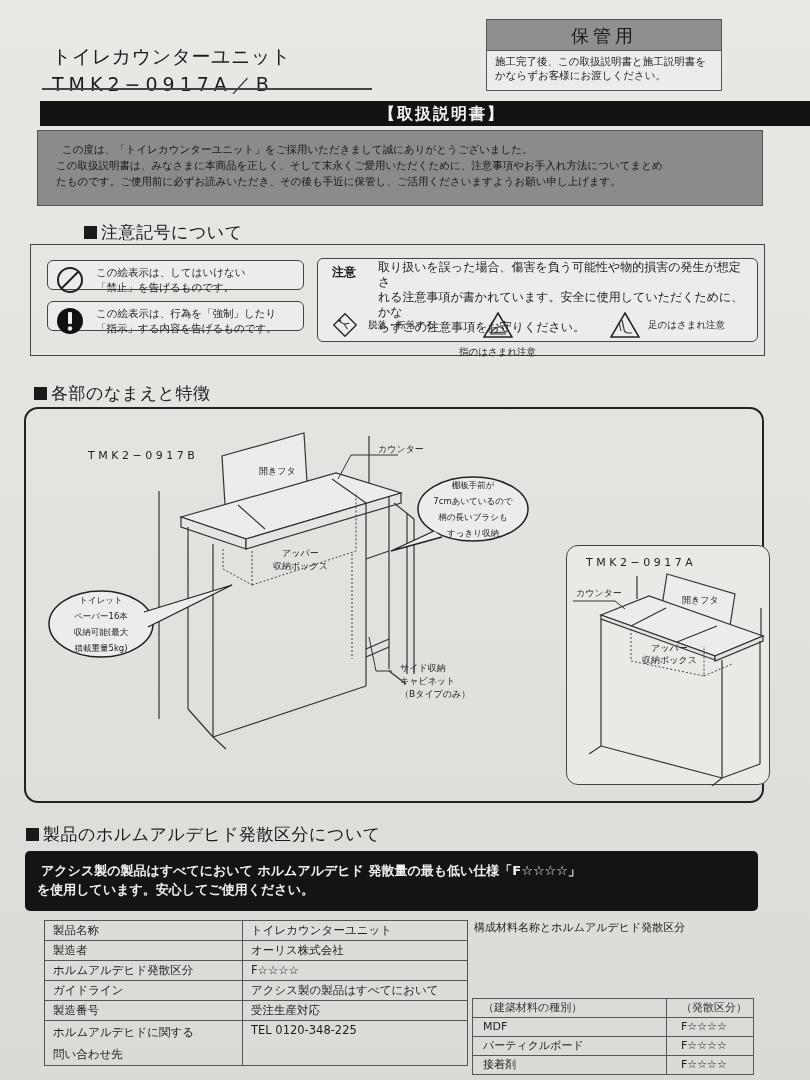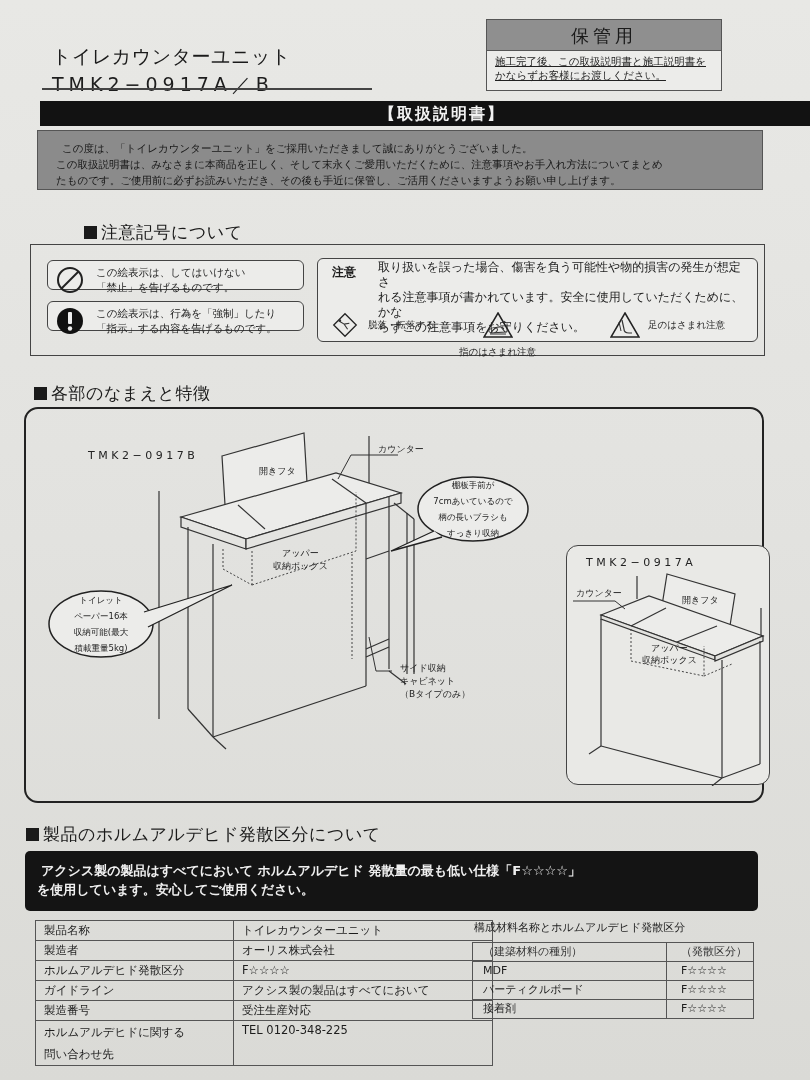--- a/index.html
+++ b/index.html
@@ -16,25 +16,25 @@
   }
   
   .title-block { position: absolute; left: 52px; top: 44px; width: 320px; }
   .title-jp { font-size: 19px; letter-spacing: 0.5px; color: #1a1a1a; }
   .title-model { font-size: 19px; letter-spacing: 5px; margin-top: 2px; font-family: "DejaVu Sans", sans-serif; font-weight: normal; }
   .title-rule { position: absolute; left: 42px; top: 88px; width: 198px; height: 2px; background: #444; }
 
   
   .keep-box { position: absolute; left: 486px; top: 19px; width: 236px; height: 72px; border: 1.5px solid #555; background: #ececea; }
   .keep-head { height: 31px; background: #8f8f8f; text-align: center; font-size: 18px; line-height: 31px; letter-spacing: 4px; color: #1a1a1a; border-bottom: 1.5px solid #555; }
-  .keep-body { font-size: 10.5px; line-height: 14px; padding: 3px 8px; color: #222; text-decoration: underline; }
+  .keep-body { font-size: 10.5px; line-height: 14px; padding: 3px 8px; color: #222; }
 
   
   .manual-band { position: absolute; left: 40px; top: 101px; width: 804px; height: 25px; background: #121212; color: #f2f2f2; text-align: center; font-size: 16px; line-height: 25px; font-weight: bold; letter-spacing: 2px; }
-  .intro-box { position: absolute; left: 37px; top: 130px; width: 726px; height: 60px; background: #8b8b8b; border: 1px solid #555; font-size: 10.5px; line-height: 16px; padding: 10px 14px 0 18px; color: #161616; font-family: Liberation Mono, monospace; }
+  .intro-box { position: absolute; left: 37px; top: 130px; width: 726px; height: 76px; background: #8b8b8b; border: 1px solid #555; font-size: 10.5px; line-height: 16px; padding: 10px 14px 0 18px; color: #161616; }
   .intro-box p:first-child { padding-left: 6px; }
 
   
   .sec-head { position: absolute; font-size: 17px; color: #1a1a1a; letter-spacing: 0.5px; }
   .sec-head .sq { display: inline-block; width: 13px; height: 13px; background: #1a1a1a; margin-right: 4px; vertical-align: -1px; }
 
   
   .caution-outer { position: absolute; left: 30px; top: 244px; width: 735px; height: 112px; border: 1.5px solid #444; }
   .sign-card { position: absolute; left: 16px; width: 257px; height: 30px; border: 1.5px solid #444; border-radius: 6px; background: #ececea; }
   .sign-card .icon { position: absolute; left: 8px; top: 5px; width: 28px; height: 28px; }
@@ -51,26 +51,26 @@
   .lbl { position: absolute; font-size: 9px; color: #222; }
   .model-lbl { position: absolute; font-size: 11px; letter-spacing: 3.5px; color: #222; }
   .bubble { position: absolute; font-size: 8.5px; text-align: center; line-height: 16px; color: #222; }
   .a-frame { position: absolute; left: 497px; top: 136px; width: 204px; height: 240px; border: 1.5px solid #444; border-radius: 12px; background: #e9e9e6; margin-left: 43px; }
 
   
   .form-band { position: absolute; left: 25px; top: 851px; width: 733px; height: 60px; background: #141414; color: #f0f0f0; border-radius: 5px; font-size: 13px; line-height: 19px; font-weight: bold; padding: 10px 0 0 16px; }
   .form-band .l2 { margin-left: -4px; }
 
   table { border-collapse: collapse; }
-  .spec-table { position: absolute; left: 35px; top: 920px; width: 458px; font-size: 11.5px; border: 1.5px solid #444; }
+  .spec-table { position: absolute; left: 44px; top: 920px; width: 424px; font-size: 11.5px; border: 1.5px solid #444; }
   .spec-table td { border: 1px solid #555; padding: 0 0 0 8px; height: 20px; vertical-align: top; line-height: 19px; }
   .spec-table td.k { width: 198px; }
   .spec-table tr.last td.k { height: 40px; line-height: 22px; }
   .mat-title { position: absolute; left: 474px; top: 920px; font-size: 11px; color: #222; }
-  .mat-table { position: absolute; left: 472px; top: 942px; width: 282px; font-size: 11px; border: 1.5px solid #444; }
+  .mat-table { position: absolute; left: 472px; top: 998px; width: 282px; font-size: 11px; border: 1.5px solid #444; }
   .mat-table td { border: 1px solid #555; height: 19px; padding: 0 0 0 10px; line-height: 18px; }
   .mat-table td.v { width: 87px; padding-left: 14px; }
   .mat-table td.kh { color: #333; }
 </style>
 </head>
 <body>
 
 <div class="page">
 
   <div class="title-block">

